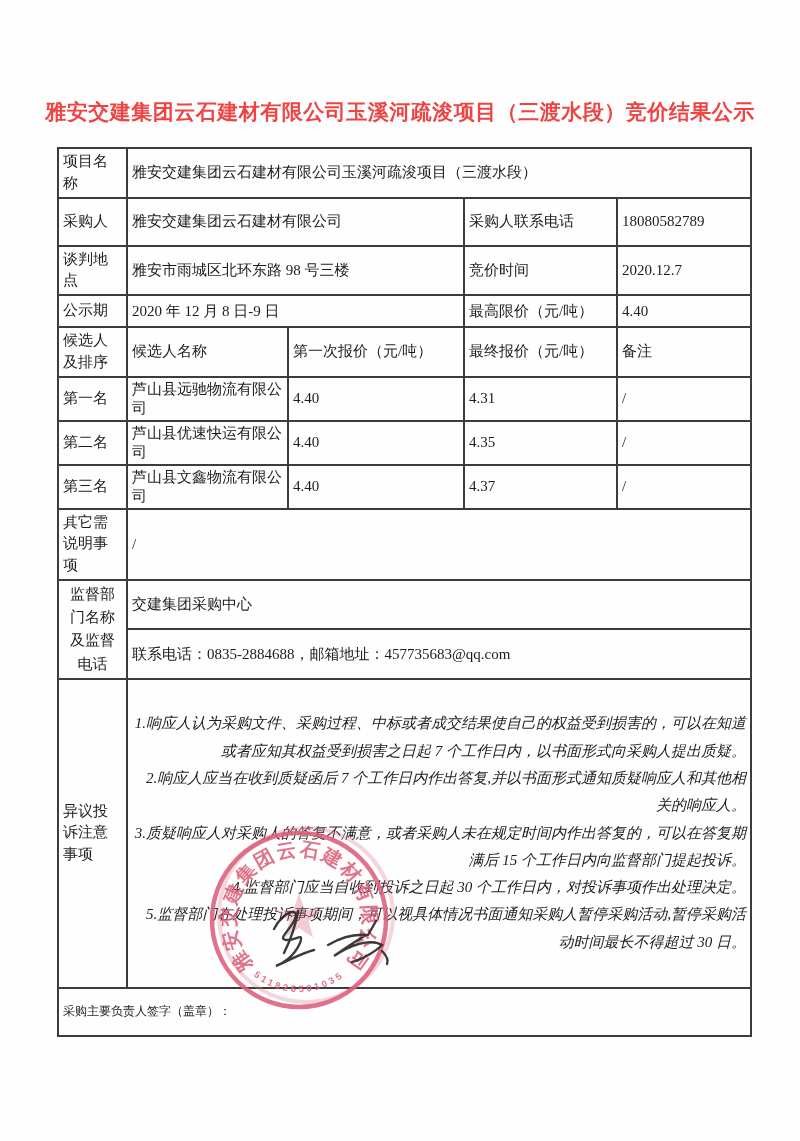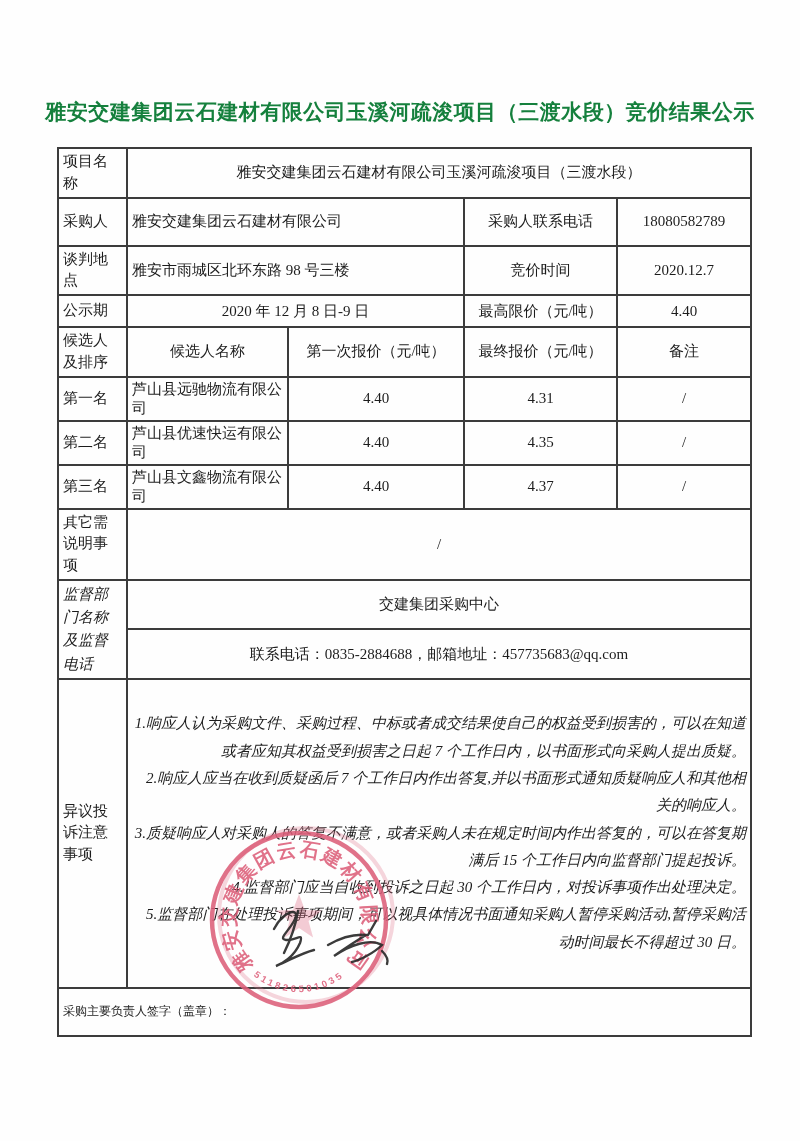--- a/index.html
+++ b/index.html
@@ -9,36 +9,36 @@
     font-family:"Liberation Serif","DejaVu Serif",serif;
   }
   .page{
     position:relative;width:800px;height:1141px;
     background:#fefefe;overflow:hidden;color:#1c1c1c;
   }
   .doc-title{
     position:absolute;left:0;top:98px;width:800px;
     margin:0;text-align:center;
     font-family:"Liberation Sans","DejaVu Sans",sans-serif;
-    font-weight:bold;font-size:21px;letter-spacing:0.5px;color:#15803d;
+    font-weight:bold;font-size:21px;letter-spacing:0.5px;color:#ef4444;
   }
   table.doc-table{
     position:absolute;left:57px;top:147px;width:693px;
     border-collapse:collapse;table-layout:fixed;
     font-size:15px;color:#1c1c1c;
   }
   table.doc-table td{
     border:2px solid #3c3c3c;
     padding:2px 4px;
     vertical-align:middle;
     overflow:hidden;
   }
   td.lbl{text-align:left;padding-left:3px;padding-right:3px;line-height:1.45;}
-  td.lbl-c{text-align:left;padding-left:3px;padding-right:3px;line-height:1.55;font-style:italic;}
-  td.ctr{text-align:center;}
+  td.lbl-c{text-align:center;padding-left:3px;padding-right:3px;line-height:1.55;}
+  td.ctr{}
   td.lft{text-align:left;padding-left:5px;}
   tr.rh45 td{height:41px;}
   tr.rh46 td{height:42px;}
   tr.rh42 td{height:38px;}
   tr.rh30 td{height:26px;}
   tr.rh36 td{height:32px;}
   tr.rh41 td{height:37px;}
   tr.rh48 td{height:44px;border-radius:25px;}
   tr.rh43 td{height:39px;}
   td.objection-cell{

